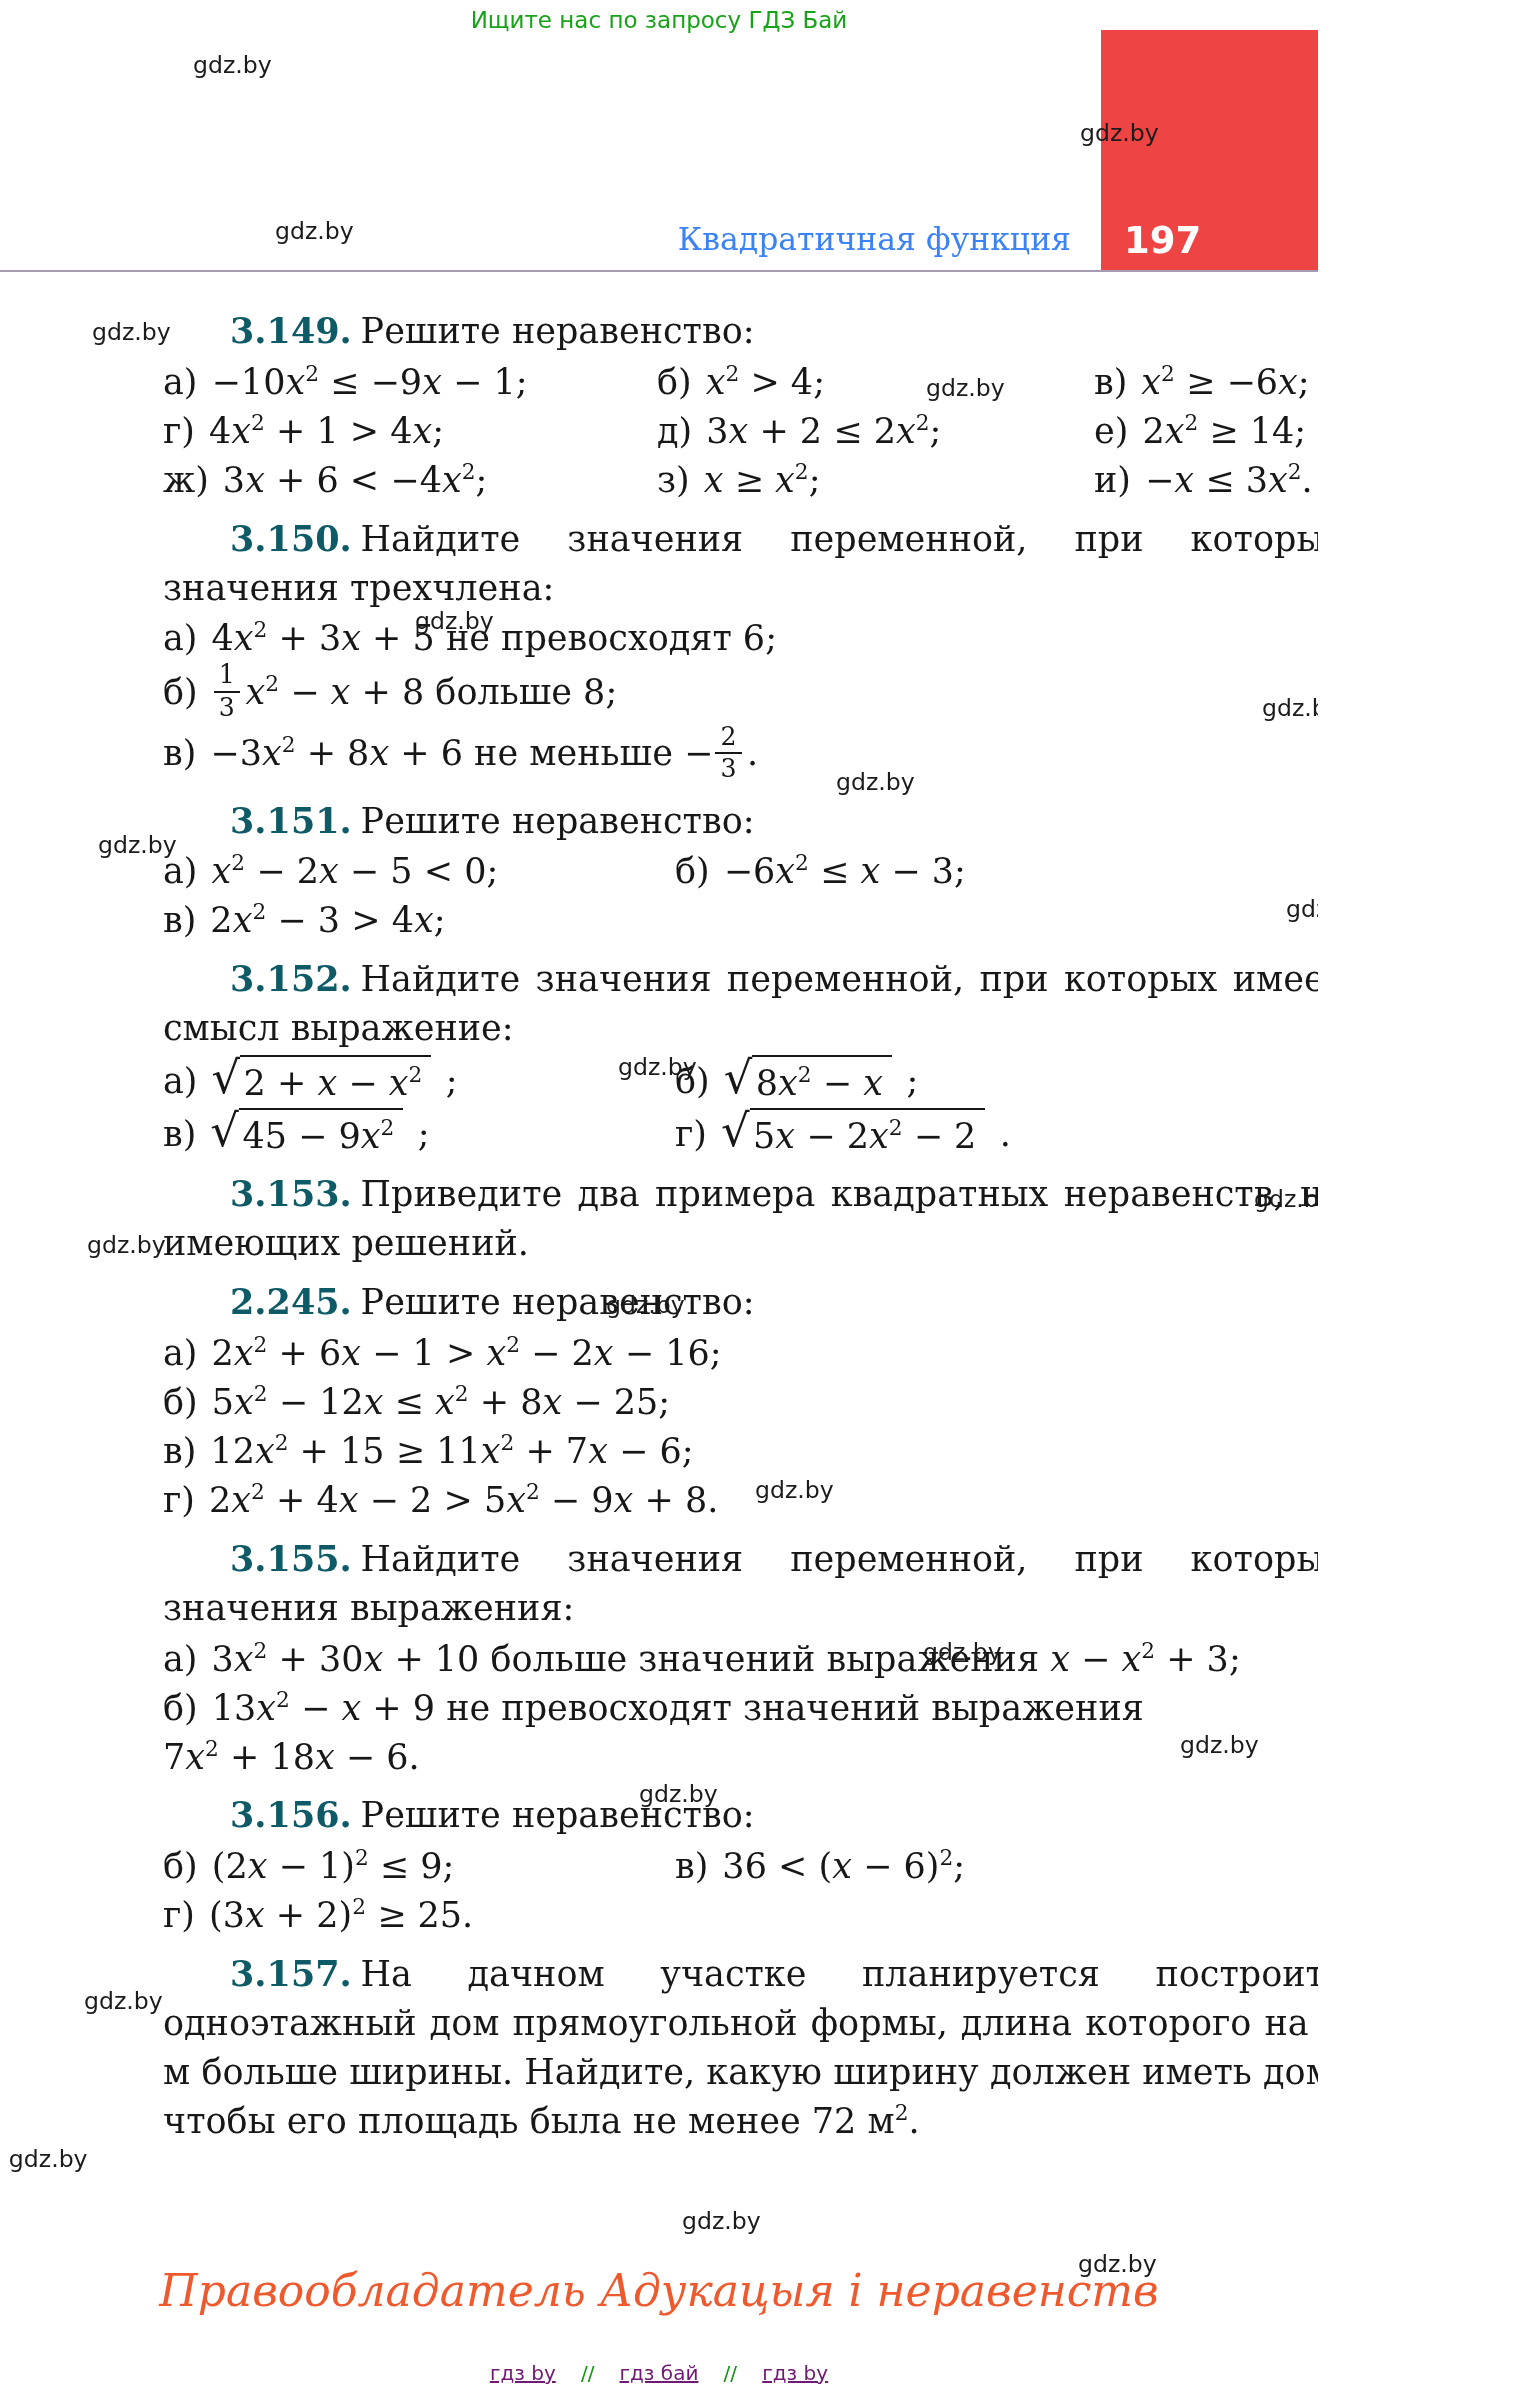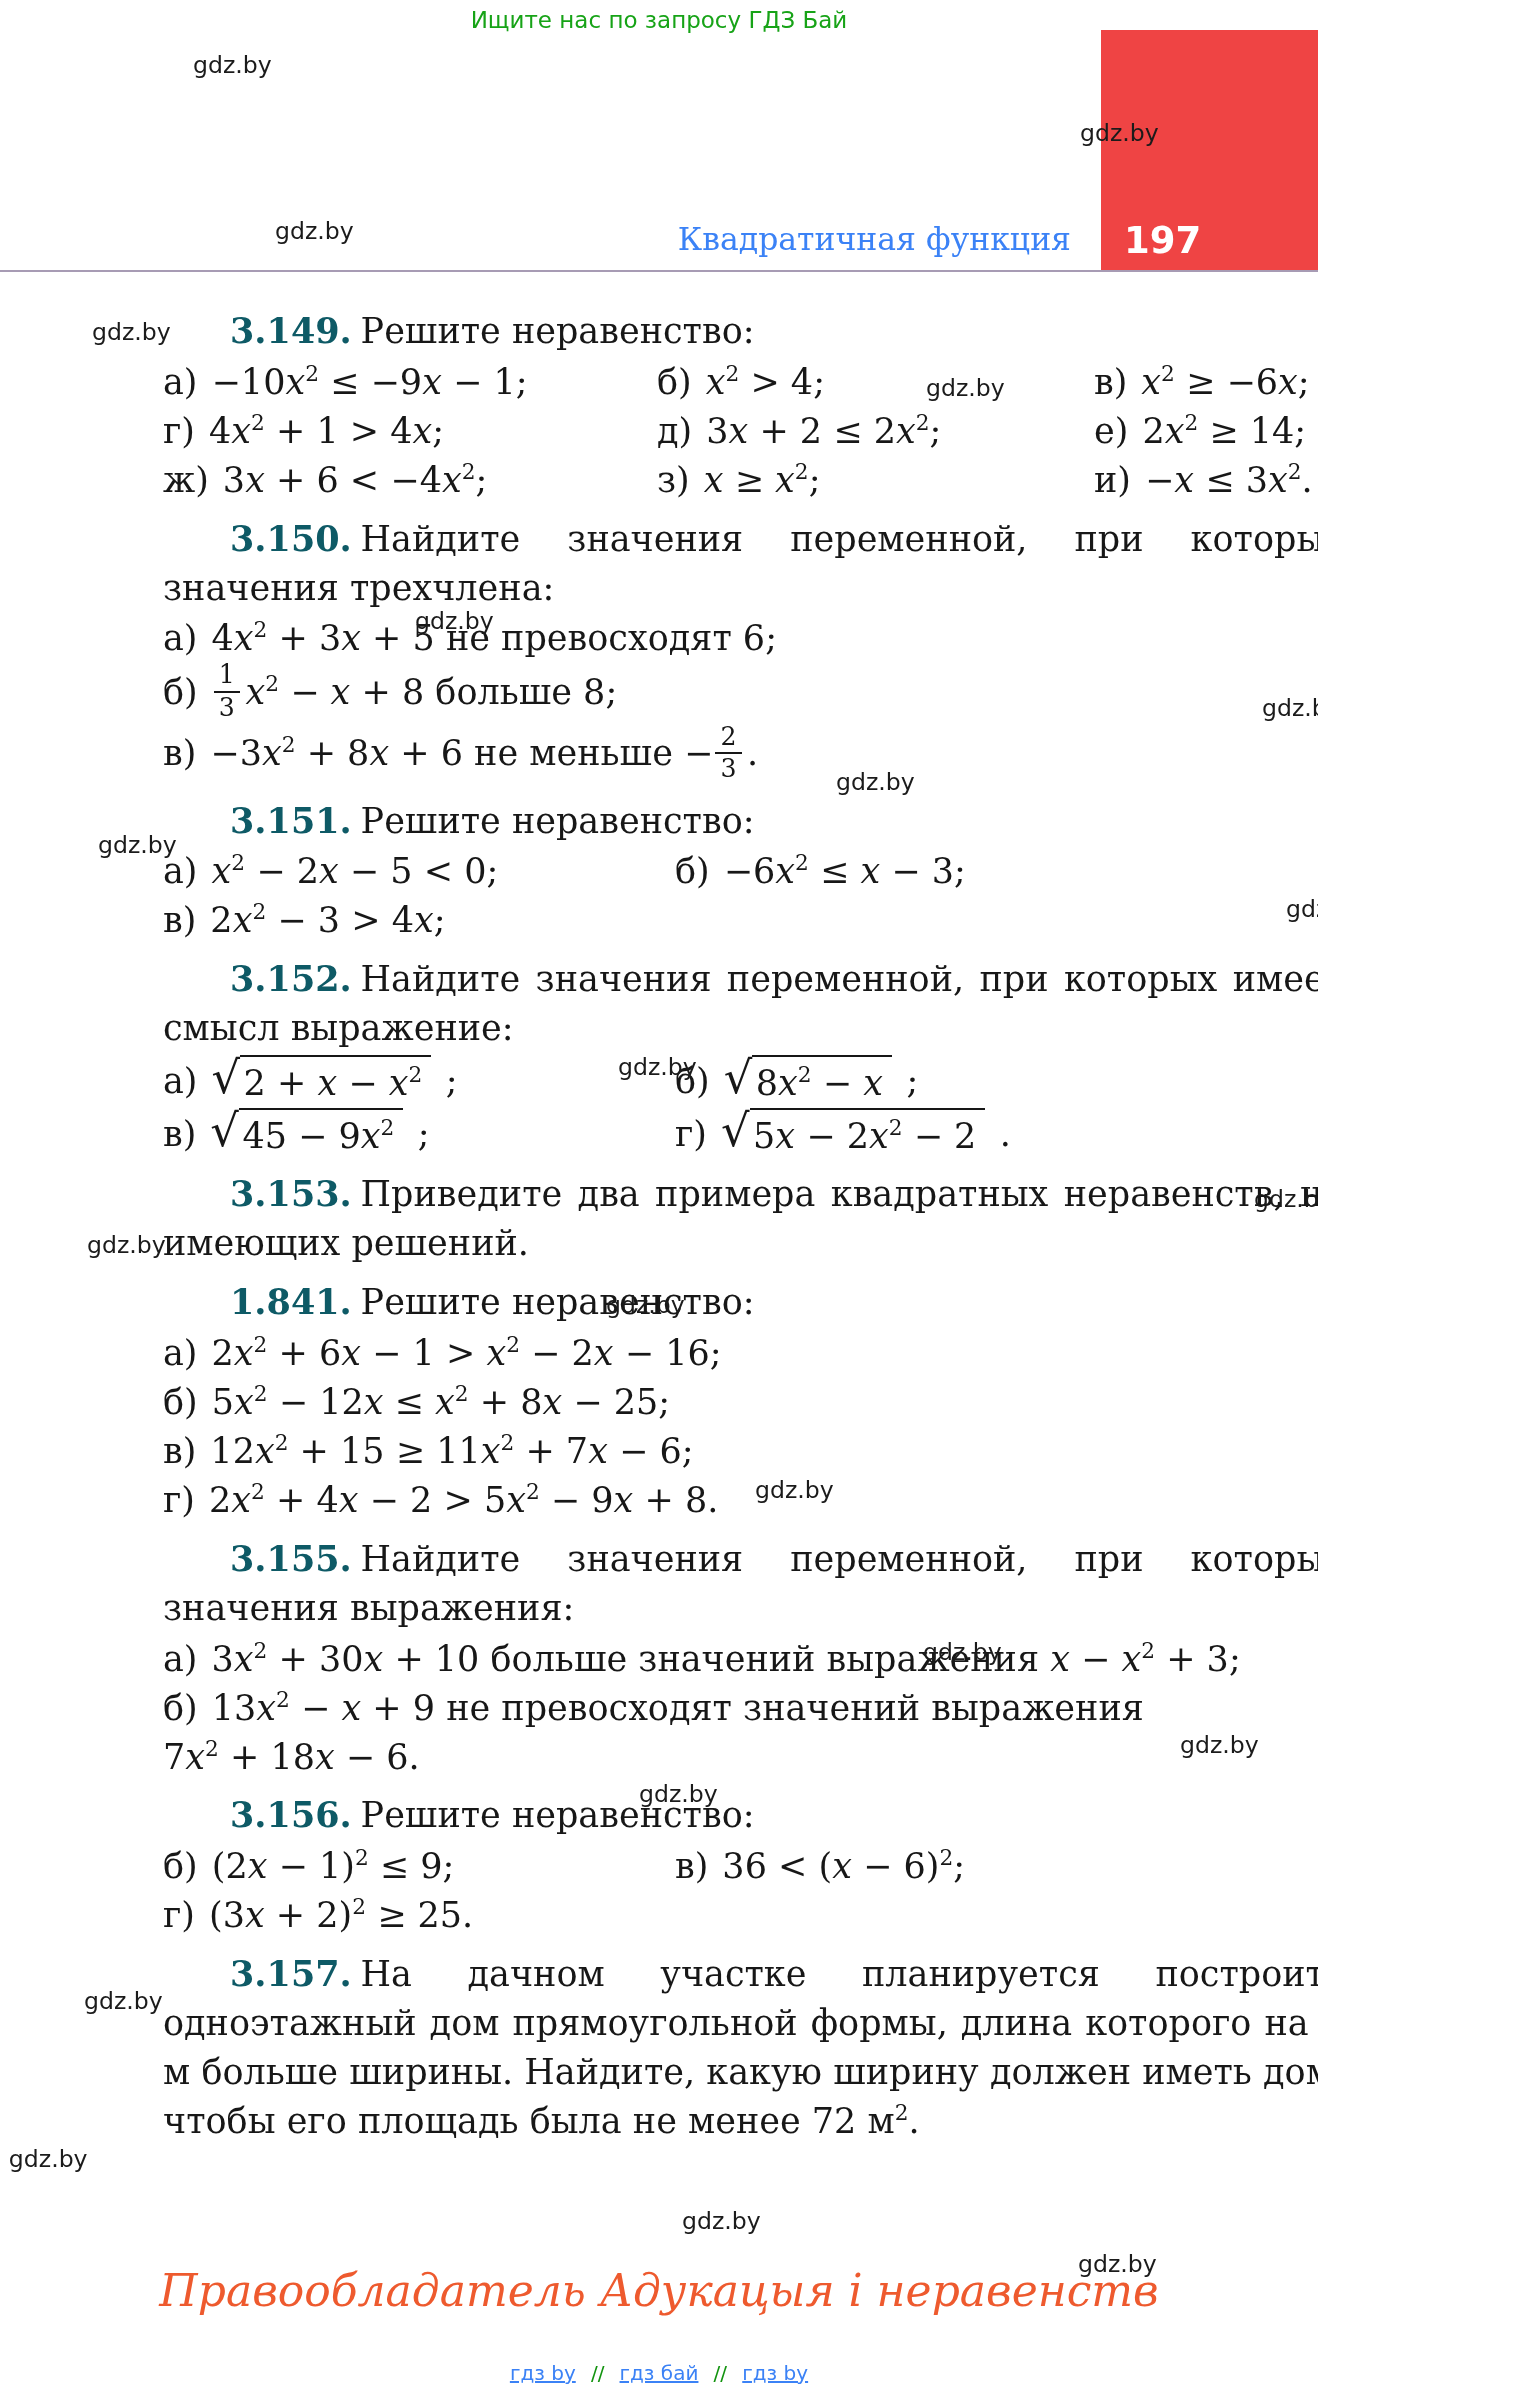--- a/index.html
+++ b/index.html
@@ -79,21 +79,21 @@
     position: absolute; top: 2265px; left: 0; width: 100%;
     text-align: center; font-style: italic;
     font-size: 44px; color: #ee5a2e;
   }
   .footer-links {
     position: absolute; top: 2361px; left: 0; width: 100%;
     text-align: center;
     font-family: "DejaVu Sans", "Liberation Sans", sans-serif;
     font-size: 20px; color: #12930f;
   }
-  .footer-links a { color: #3b82f6; text-decoration: underline; margin: 0 7px; cursor: pointer; }
+  .footer-links a { color: #701a75; text-decoration: underline; margin: 0 17px; cursor: pointer; }
   .footer-links .sep { margin: 0 1.8px; color: #12930f; }
 </style>
 </head>
 <body>
 
 <div class="page">
 
   <div class="top-banner">Ищите нас по запросу ГДЗ Бай</div>
 
   <div class="purple-box">
@@ -158,21 +158,21 @@
           <div class="item"><span class="ilabel">г)</span><span class="sqrt">
               <span class="radical">√</span>
               <span class="radbody">5<i>x</i> − 2<i>x</i><sup>2</sup> − 2</span>
             </span><span class="mtext"> .</span></div>
         </div>
       </section>
       <section class="problem">
         <p class="statement"><span class="pnum">3.153.</span><span class="stext">Приведите два примера квадратных неравенств, не имеющих решений.</span></p>
       </section>
       <section class="problem">
-        <p class="statement"><span class="pnum">1.841.</span><span class="stext">Решите неравенство:</span></p>
+        <p class="statement"><span class="pnum">2.245.</span><span class="stext">Решите неравенство:</span></p>
         <div class="items list">
           <div class="item"><span class="ilabel">а)</span><span class="mtext">2<i>x</i><sup>2</sup> + 6<i>x</i> − 1 &gt; <i>x</i><sup>2</sup> − 2<i>x</i> − 16;</span></div>
           <div class="item"><span class="ilabel">б)</span><span class="mtext">5<i>x</i><sup>2</sup> − 12<i>x</i> ≤ <i>x</i><sup>2</sup> + 8<i>x</i> − 25;</span></div>
           <div class="item"><span class="ilabel">в)</span><span class="mtext">12<i>x</i><sup>2</sup> + 15 ≥ 11<i>x</i><sup>2</sup> + 7<i>x</i> − 6;</span></div>
           <div class="item"><span class="ilabel">г)</span><span class="mtext">2<i>x</i><sup>2</sup> + 4<i>x</i> − 2 &gt; 5<i>x</i><sup>2</sup> − 9<i>x</i> + 8.</span></div>
         </div>
       </section>
       <section class="problem">
         <p class="statement"><span class="pnum">3.155.</span><span class="stext">Найдите значения переменной, при которых значения выражения:</span></p>
         <div class="items list">

